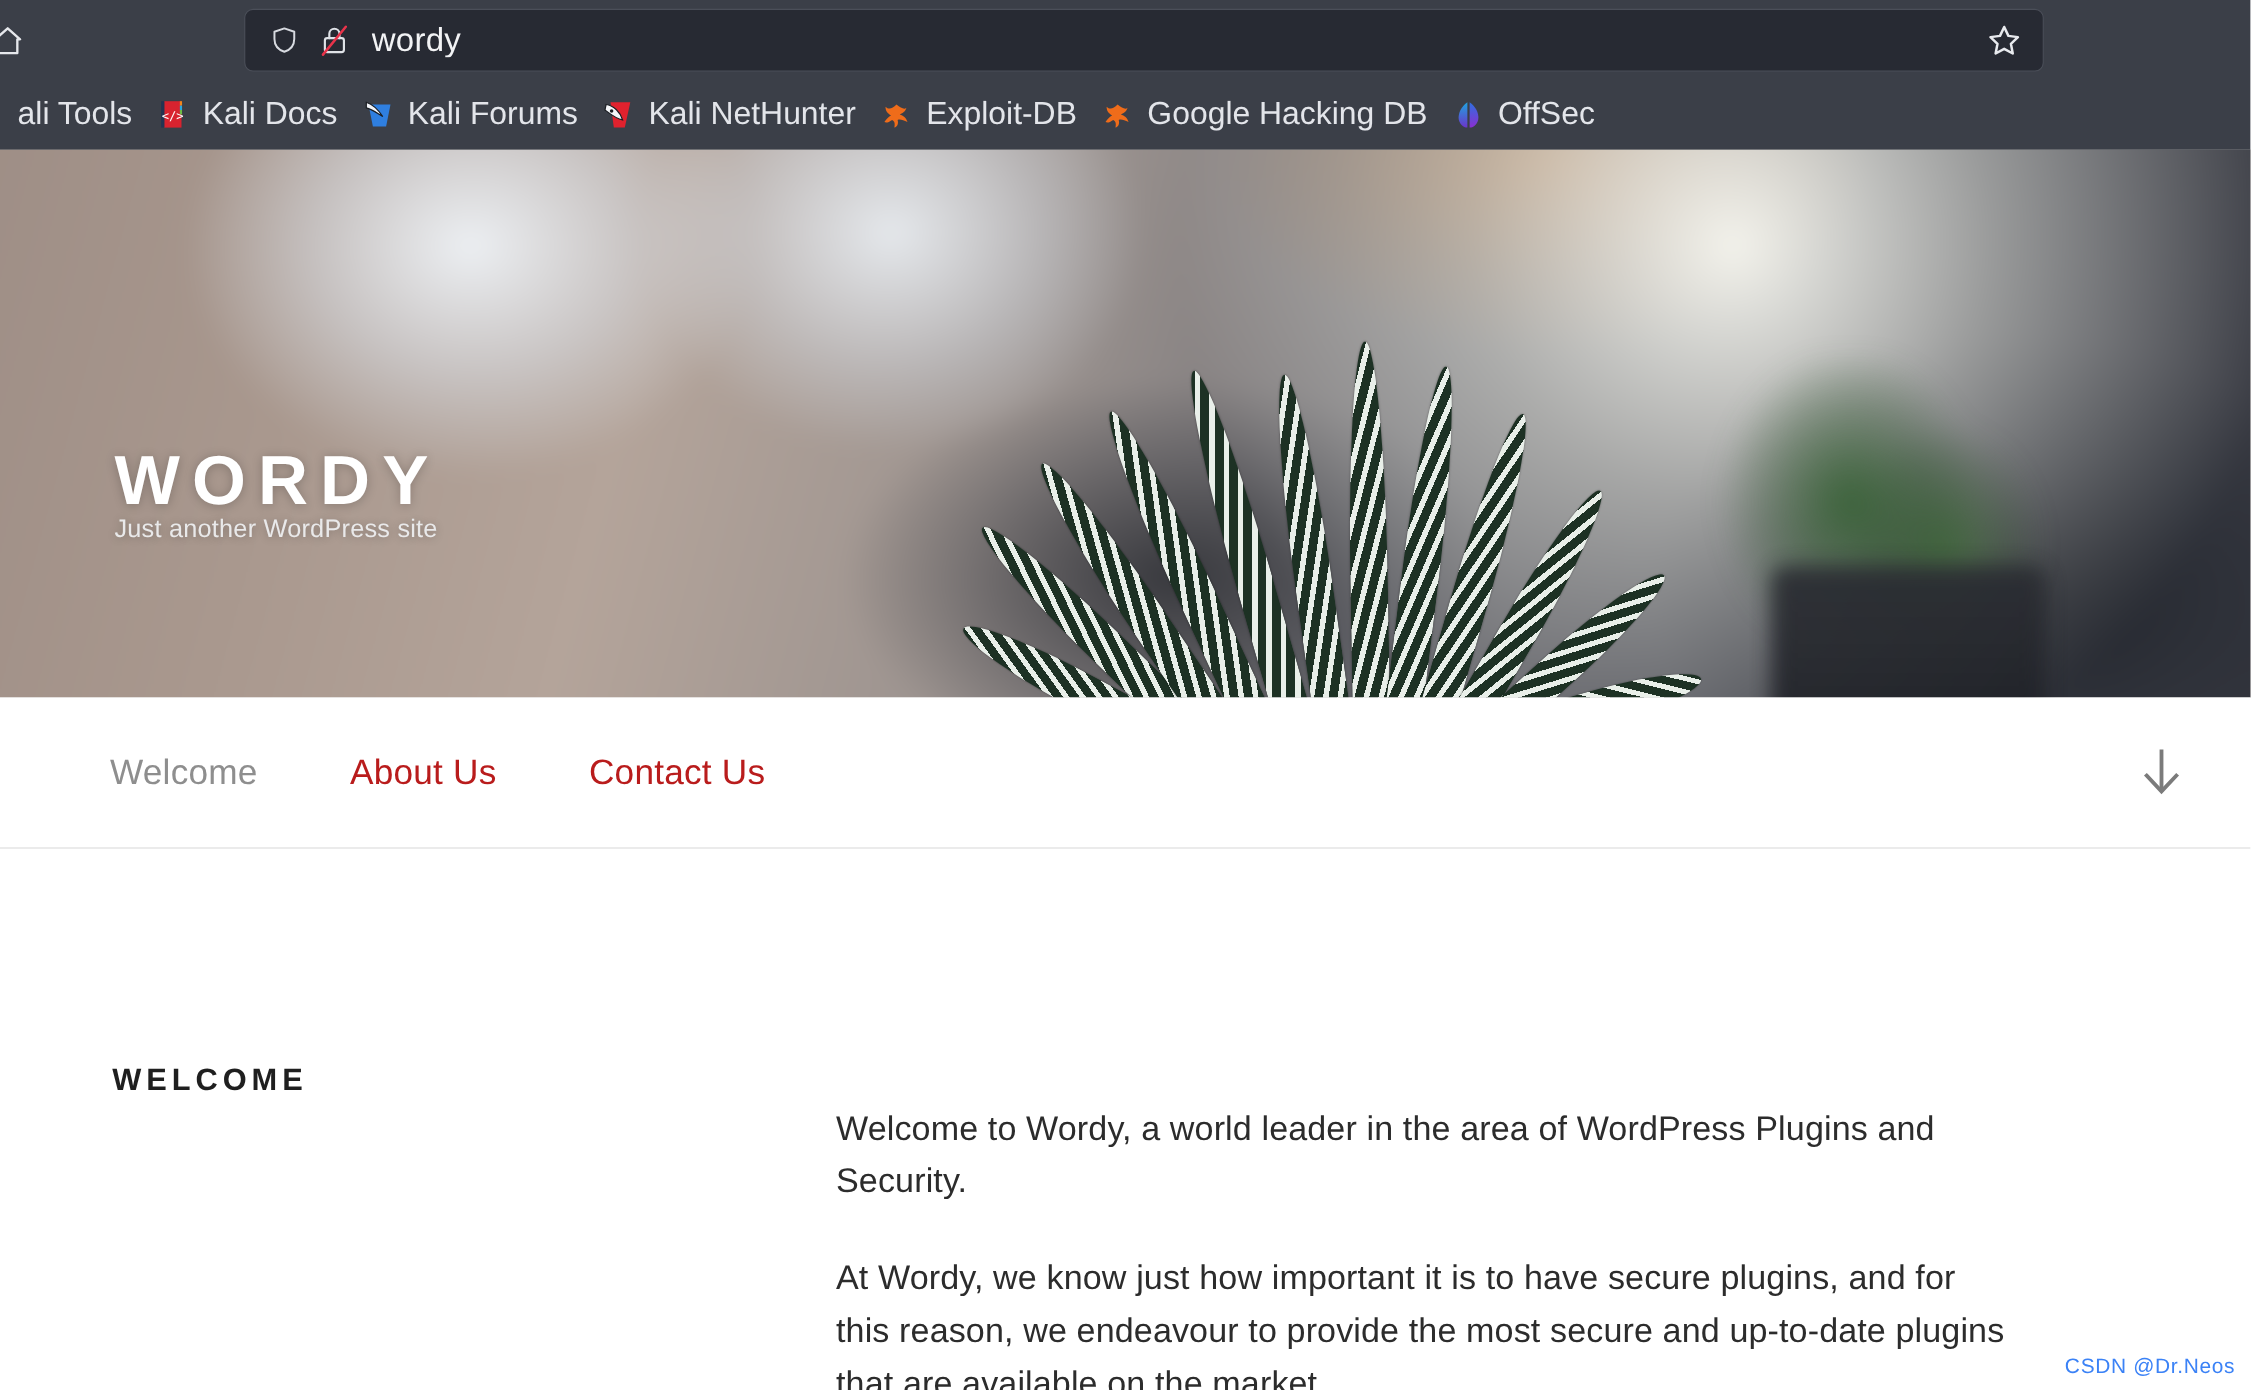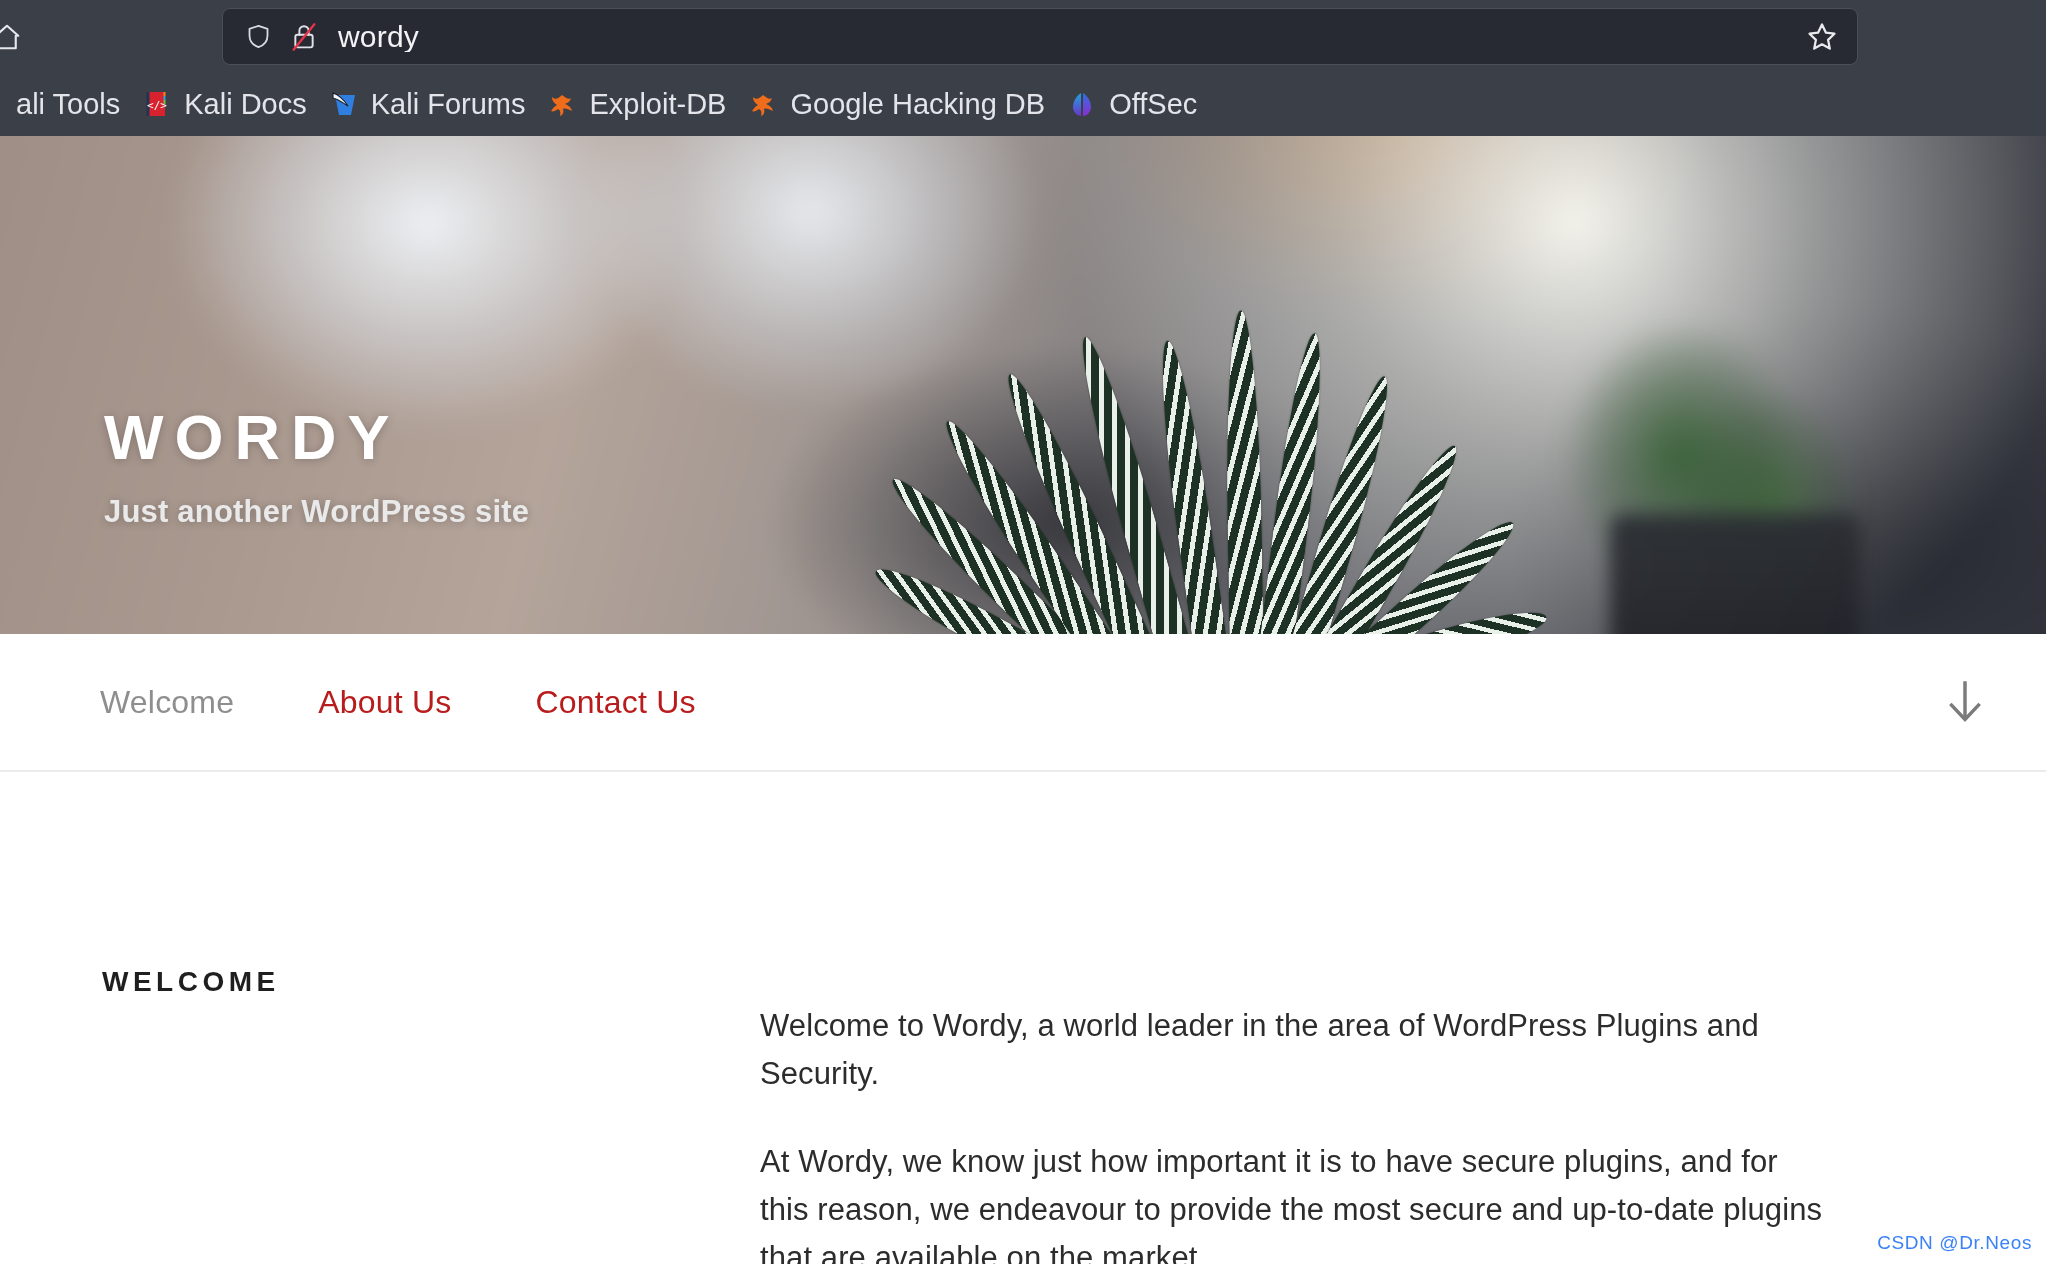--- a/index.html
+++ b/index.html
@@ -209,24 +209,23 @@
   }
   .hero-title {
     color: #ffffff;
     font-size: 63px;
     font-weight: 700;
     letter-spacing: 11px;
     line-height: 1;
     text-shadow: 0 1px 10px rgba(0,0,0,0.22);
   }
   .hero-tagline {
-    margin-top: 27px;
     color: #e9e9ea;
-    font-size: 31px;
-    font-weight: 700;
+    font-size: 23px;
+    font-weight: 400;
     letter-spacing: 0.2px;
     line-height: 1;
     text-shadow: 0 1px 8px rgba(0,0,0,0.25);
   }
 
   
   .site-nav {
     position: absolute;
     top: 634px; left: 0;
     width: 2046px;
@@ -384,20 +383,30 @@
       <div class="bm">
         <span class="bm-ico">
           <svg viewBox="0 0 30 30" width="30" height="30">
             <path d="M6 6 H26 L22 26 H10 Z" fill="#2f7fe0"></path>
             <path d="M4 4 C10 6 15 11 19 17 C14 14 9 10 4 9 Z" fill="#f2f4f8" stroke="#1a1d22" stroke-width="1.1"></path>
           </svg>
         </span>
         <span class="bm-label">Kali Forums</span>
       </div>
 
+      <div class="bm">
+        <span class="bm-ico">
+          <svg viewBox="0 0 30 30" width="30" height="30">
+            <path d="M8 4 H26 L21 27 H11 Z" fill="#e0222e"></path>
+            <path d="M4 6 C11 7 17 13 19 20 C13 19 7 14 3 11 Z" fill="#f4f6f9" stroke="#1a1d22" stroke-width="1.1"></path>
+            <circle cx="9" cy="12" r="1.6" fill="#1a1d22"></circle>
+          </svg>
+        </span>
+        <span class="bm-label">Kali NetHunter</span>
+      </div>
 
       <div class="bm">
         <span class="bm-ico">
           <svg viewBox="0 0 30 30" width="30" height="30">
             <path d="M15 6 C19 9 22 11 24 9 C23 13 20 14 18 15 C21 16 24 18 25 22 C21 20 18 19 16 20 C17 23 16 26 13 27 C14 23 13 21 11 20 C8 22 6 23 4 22 C6 19 8 17 10 16 C7 14 5 12 5 8 C8 11 11 10 15 6 Z" fill="#ef6c1a"></path>
           </svg>
         </span>
         <span class="bm-label">Exploit-DB</span>
       </div>
 

